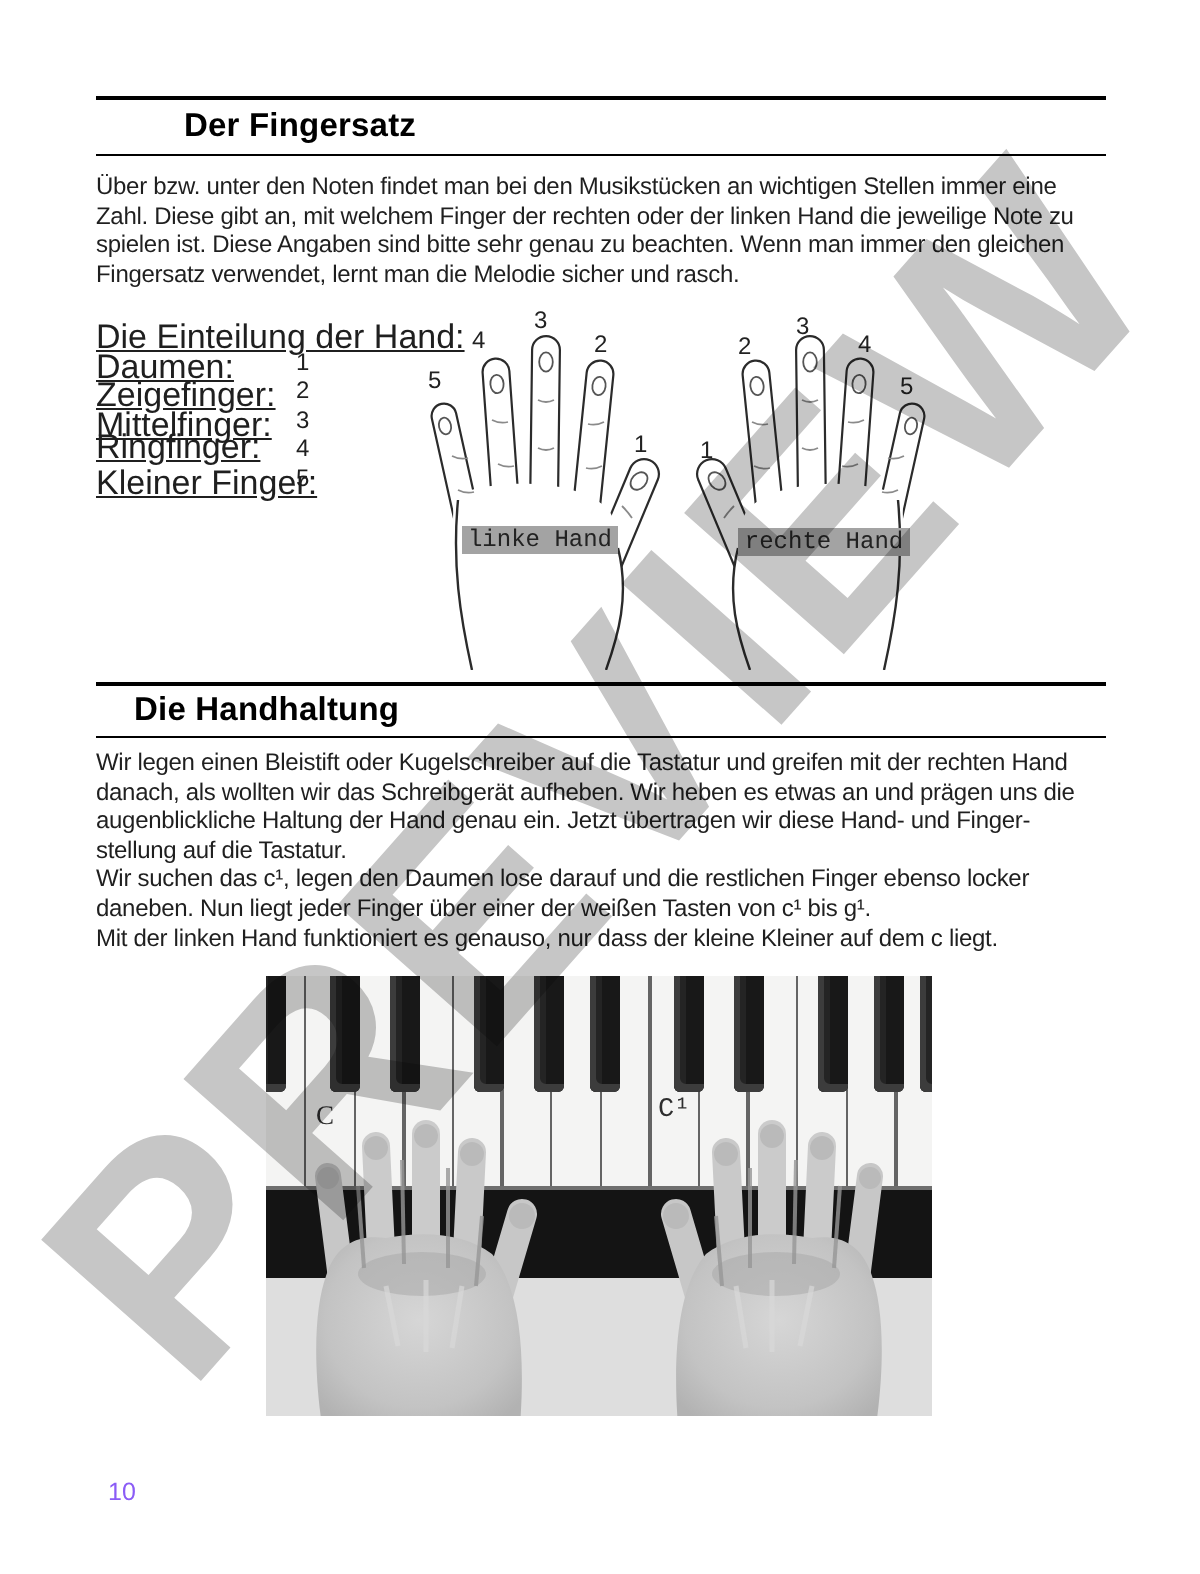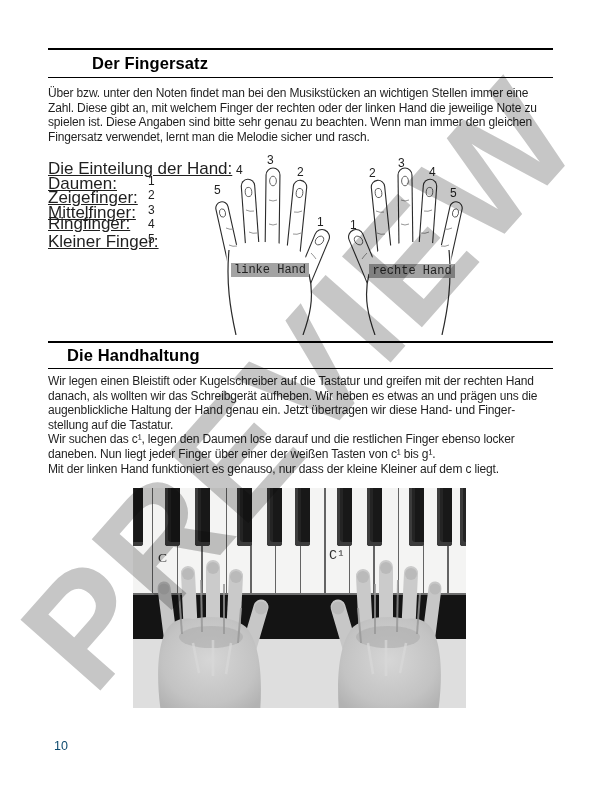--- a/index.html
+++ b/index.html
@@ -36,21 +36,21 @@
     position:absolute;top:0;height:58px;background:#181818;border-radius:0 0 3px 3px;
     box-shadow:inset 3px -4px 0 #3c3c3c, inset 6px 0 0 #242424;
   }
   #kb-band{
     position:absolute;left:0;top:105px;width:333px;height:46px;background:#141414;
     border-top:2px solid #6e6e6e;
   }
   #kb-surface{position:absolute;left:0;top:151px;width:333px;height:69px;background:#dedede;}
   .keylabel{position:absolute;font-size:13.5px;color:#2e2e2e;z-index:3;font-family:"Liberation Serif",serif;}
   #hands-photo{position:absolute;left:0;top:0;z-index:4;}
-  #pagenum{position:absolute;left:54px;top:739px;font-size:12.5px;color:#0c4a6e;}
+  #pagenum{position:absolute;left:54px;top:739px;font-size:12.5px;color:#8b5cf6;}
   #watermark{
     position:absolute;left:300px;top:385px;
     transform:translate(-50%,-50%) rotate(-48.5deg);
     font-size:155px;font-weight:800;letter-spacing:4px;white-space:nowrap;
     mix-blend-mode:multiply;z-index:60;pointer-events:none;
     font-family:"Liberation Sans",sans-serif;
   }
   #hand-diagram{position:absolute;left:205px;top:150px;z-index:2;}
 </style>
 </head>

